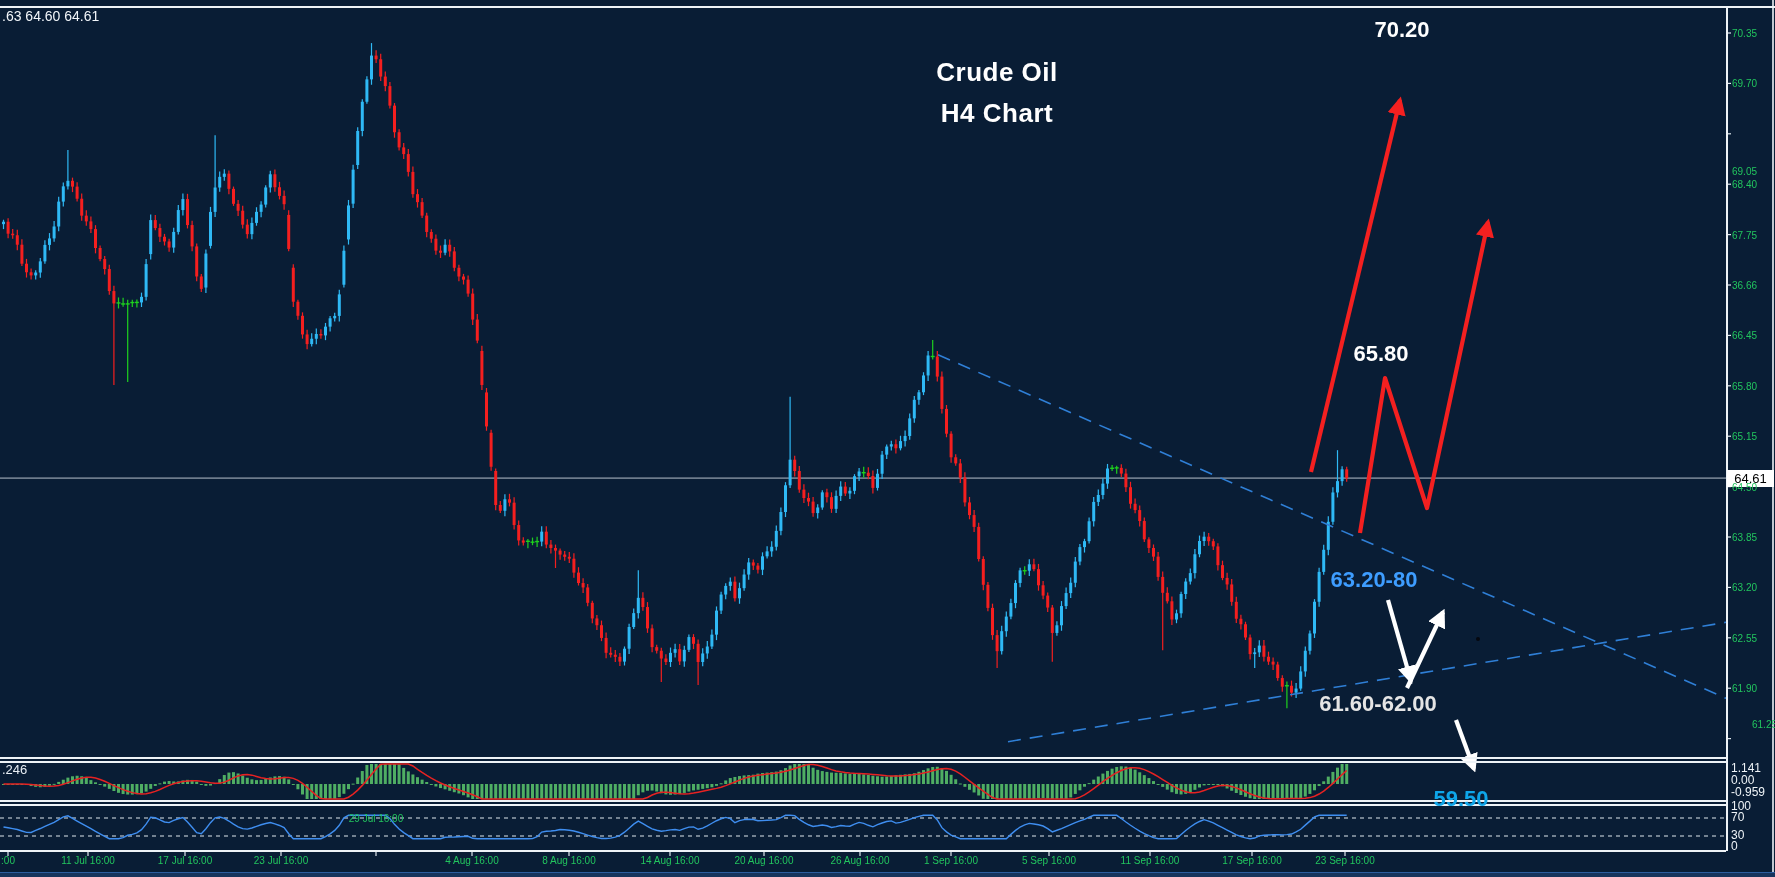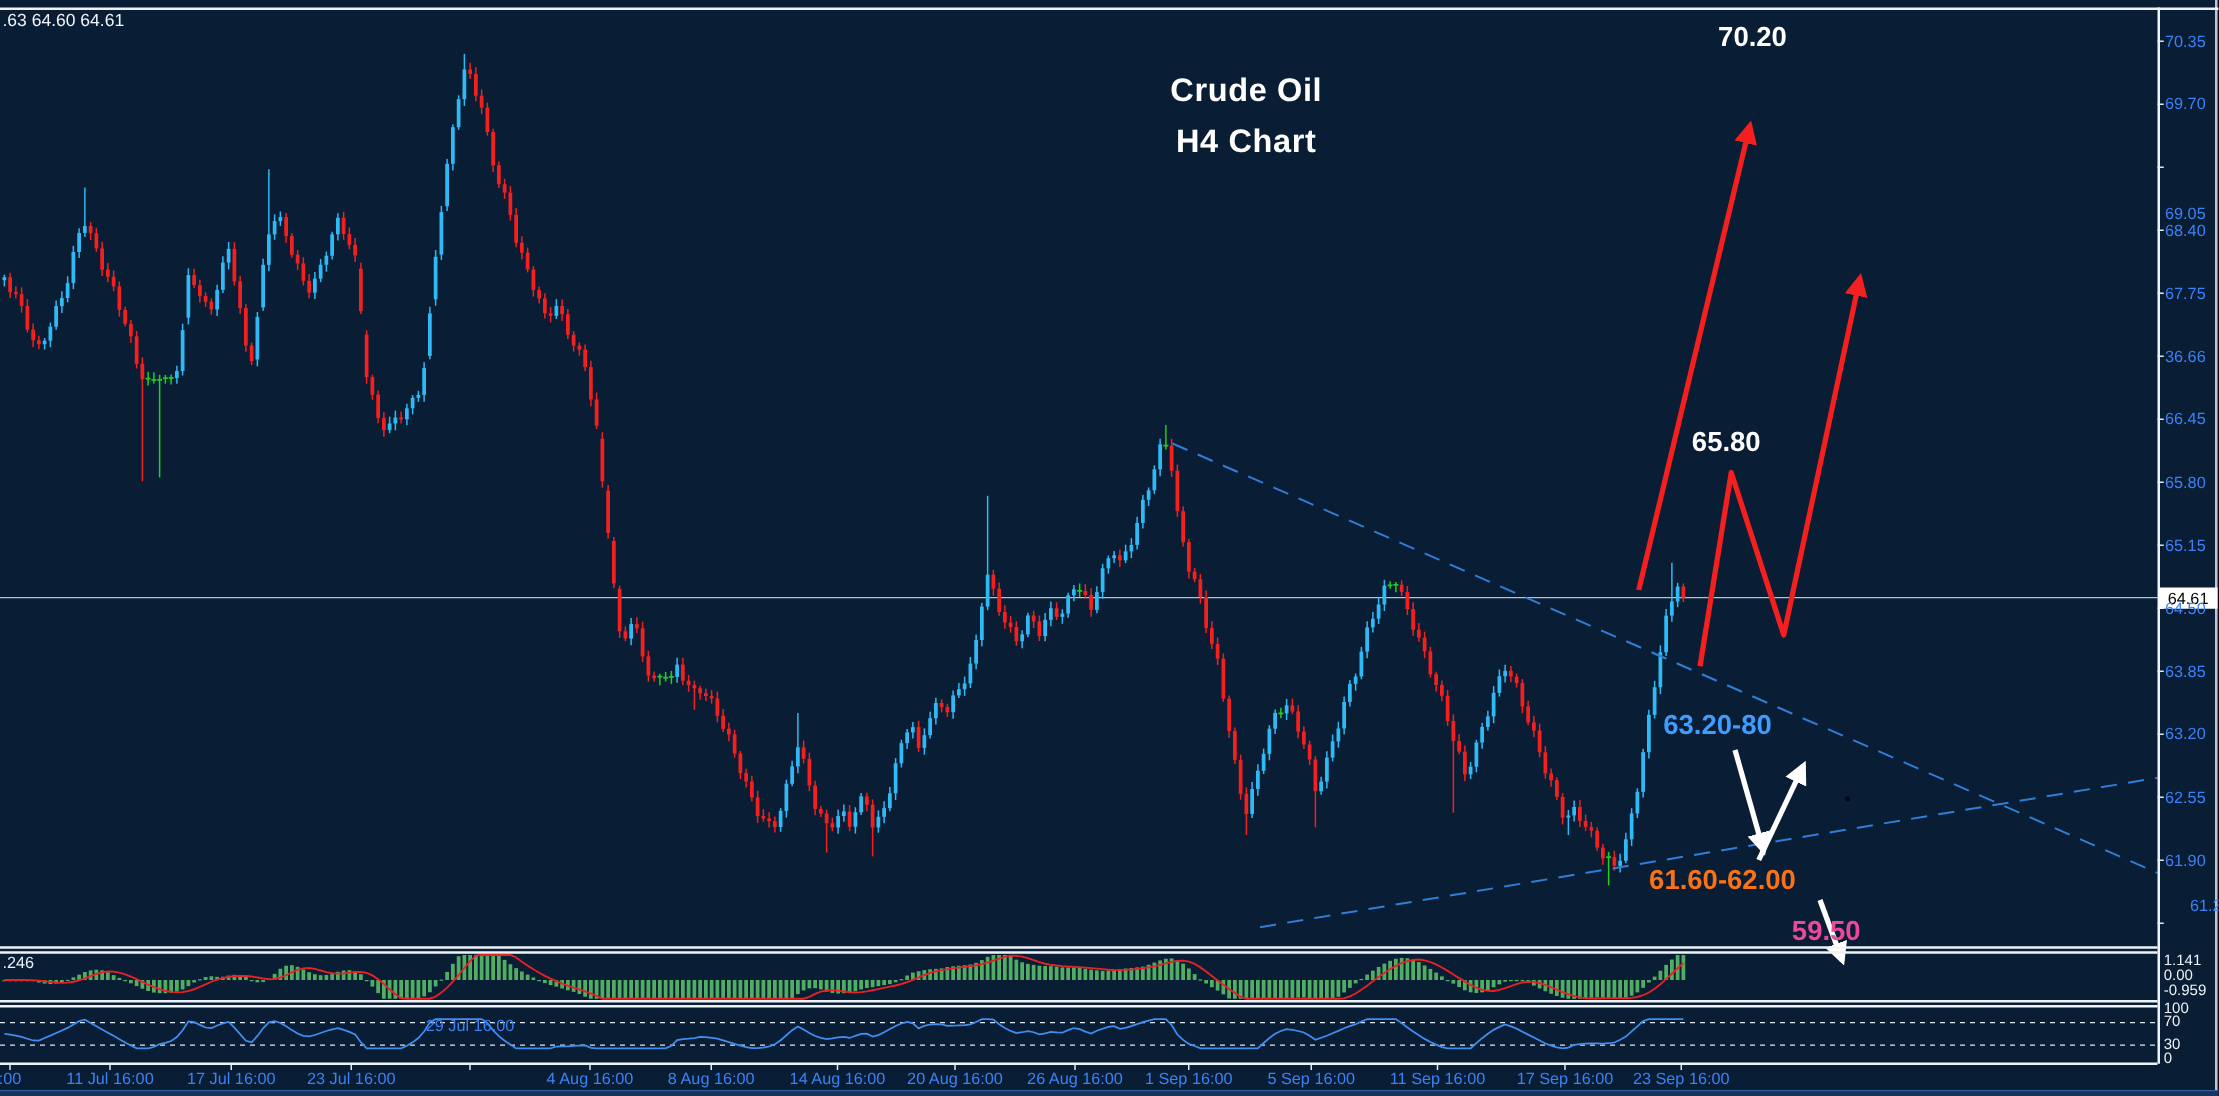--- a/index.html
+++ b/index.html
@@ -1,19 +1,19 @@
 <!DOCTYPE html>
 <html><head>
 <meta charset="utf-8">
 <style>
   html,body{margin:0;padding:0;background:#000;}
   .screen{position:relative;width:1775px;height:877px;background:#091d35;overflow:hidden;
           font-family:"Liberation Sans",sans-serif;}
   .hline{position:absolute;left:0;width:1726px;height:2px;background:#eef3f7;}
-  .lbl{position:absolute;color:#3b82f6;font-size:13px;white-space:nowrap;}
+  .lbl{position:absolute;color:#22c55e;font-size:10px;white-space:nowrap;}
   .plbl{transform:translateY(-50%);}
   .tlbl{transform:translateX(-50%);}
   .ohlc{position:absolute;left:2px;top:8px;color:#f2f6fa;font-size:14px;}
   .title-line{position:absolute;transform:translate(-50%,-50%);color:#ffffff;
               font-weight:bold;font-size:26px;letter-spacing:.5px;}
   .ann{position:absolute;transform:translate(-50%,-50%);font-weight:bold;font-size:22px;white-space:nowrap;}
   .ind-lbl{position:absolute;left:1731px;color:#eef3f7;font-size:12px;transform:translateY(-50%);}
   .price-box{position:absolute;left:1727px;width:47px;height:17px;background:#ffffff;color:#000;
              font-size:13px;display:flex;align-items:center;justify-content:center;}
   .vline{position:absolute;top:6px;width:1.5px;background:#eef3f7;}
@@ -1028,16 +1028,16 @@
       <div class="lbl tlbl" style="left: 951px; top: 855px;">1 Sep 16:00</div>
       <div class="lbl tlbl" style="left: 1049px; top: 855px;">5 Sep 16:00</div>
       <div class="lbl tlbl" style="left: 1150px; top: 855px;">11 Sep 16:00</div>
       <div class="lbl tlbl" style="left: 1252px; top: 855px;">17 Sep 16:00</div>
       <div class="lbl tlbl" style="left: 1345px; top: 855px;">23 Sep 16:00</div>
     </div>
   <div id="annotations">
       <div class="ann" style="left: 1402px; top: 30px; color: rgb(255, 255, 255);">70.20</div>
       <div class="ann" style="left: 1381px; top: 354px; color: rgb(255, 255, 255);">65.80</div>
       <div class="ann" style="left: 1374px; top: 580px; color: rgb(62, 157, 255);">63.20-80</div>
-      <div class="ann" style="left: 1378px; top: 704px; color: #f97316;">61.60-62.00</div>
-      <div class="ann" style="left: 1461px; top: 745px; color: #ec4899;">59.50</div>
+      <div class="ann" style="left: 1378px; top: 704px; color: #e5e5e5;">61.60-62.00</div>
+      <div class="ann" style="left: 1461px; top: 799px; color: #0ea5e9;">59.50</div>
     </div>
 </div>
 
 </body></html>

